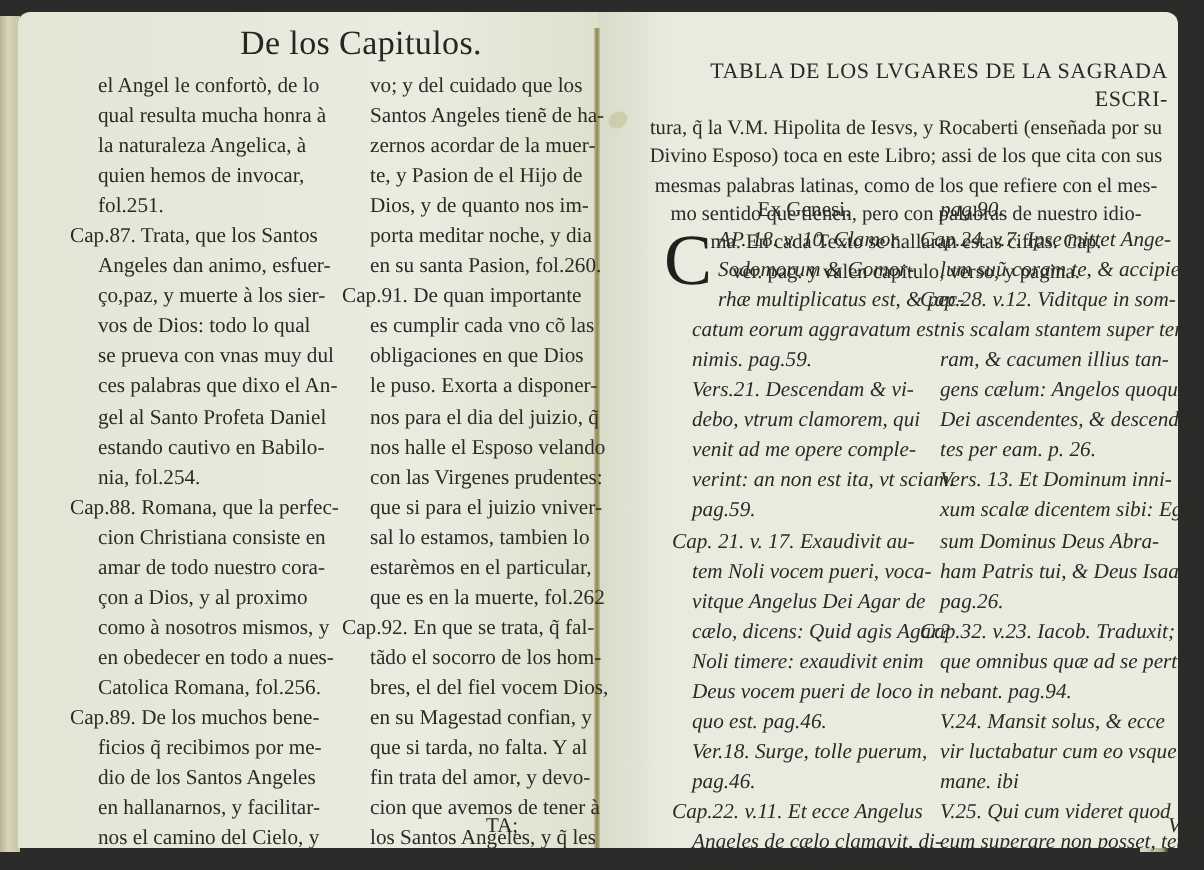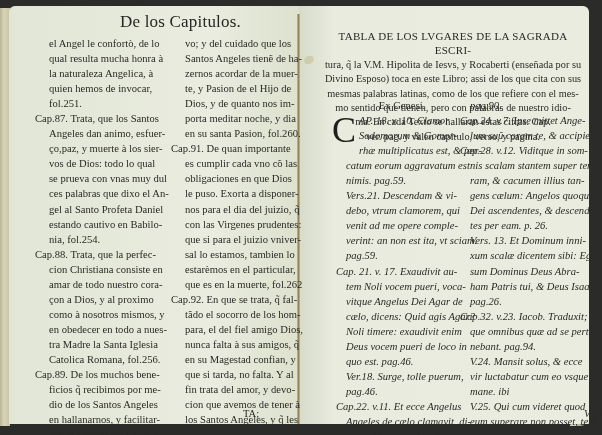--- a/index.html
+++ b/index.html
@@ -39,21 +39,21 @@
   }
   .col { position:absolute; font-size:10.6px; line-height:15.05px; }
   .col .ln { white-space:nowrap; }
   .col .ind { padding-left:14px; }
   .col-l1 { left:35px; top:36px; width:120px; }
   .col-l2 { left:171px; top:36px; width:124px; }
   .table-title {
     position:absolute; left:322px; top:29px; width:262px; text-align:center;
     font-size:10.3px; line-height:14.4px;
   }
-  .table-title .caps { letter-spacing:0.3px; font-size:11px; }
+  .table-title .caps { letter-spacing:0.3px; font-size:11px;text-align:right; }
   .col-r1 { left:336px; top:98px; width:126px; font-style:italic; }
   .col-r2 { left:460px; top:98px; width:128px; font-style:italic; }
   .col-r1 .sec { font-style:normal; text-align:center; padding-left:6px; }
   .dropcap {
     float:left; font-size:36px; line-height:32px; font-style:normal;
     margin:1px 3px 0 -4px; color:#1f1f1c;
   }
   .r .ln { white-space:nowrap; }
   .r .ind { padding-left:10px; }
   .catch { position:absolute; font-size:10.5px; }
@@ -84,56 +84,55 @@
       <div class="ln ind">fol.251.</div>
       <div class="ln">Cap.87. Trata, que los Santos</div>
       <div class="ln ind">Angeles dan animo, esfuer-</div>
       <div class="ln ind">ço,paz, y muerte à los sier-</div>
       <div class="ln ind">vos de Dios: todo lo qual</div>
       <div class="ln ind">se prueva con vnas muy dul</div>
       <div class="ln ind">ces palabras que dixo el An-</div>
       <div class="ln ind">gel al Santo Profeta Daniel</div>
       <div class="ln ind">estando cautivo en Babilo-</div>
       <div class="ln ind">nia, fol.254.</div>
-      <div class="ln">Cap.88. Trata, que la perfec-</div>
+      <div class="ln">Cap.88. Romana, que la perfec-</div>
       <div class="ln ind">cion Christiana consiste en</div>
       <div class="ln ind">amar de todo nuestro cora-</div>
       <div class="ln ind">çon a Dios, y al proximo</div>
       <div class="ln ind">como à nosotros mismos, y</div>
       <div class="ln ind">en obedecer en todo a nues-</div>
-      <div class="ln ind">tra Madre la Santa Iglesia</div>
       <div class="ln ind">Catolica Romana, fol.256.</div>
       <div class="ln">Cap.89. De los muchos bene-</div>
       <div class="ln ind">ficios q̃ recibimos por me-</div>
       <div class="ln ind">dio de los Santos Angeles</div>
       <div class="ln ind">en hallanarnos, y facilitar-</div>
       <div class="ln ind">nos el camino del Cielo, y</div>
     </div>
   <div class="col col-l2">
       <div class="ln ind">vo; y del cuidado que los</div>
       <div class="ln ind">Santos Angeles tienẽ de ha-</div>
       <div class="ln ind">zernos acordar de la muer-</div>
       <div class="ln ind">te, y Pasion de el Hijo de</div>
       <div class="ln ind">Dios, y de quanto nos im-</div>
       <div class="ln ind">porta meditar noche, y dia</div>
       <div class="ln ind">en su santa Pasion, fol.260.</div>
       <div class="ln">Cap.91. De quan importante</div>
       <div class="ln ind">es cumplir cada vno cõ las</div>
       <div class="ln ind">obligaciones en que Dios</div>
       <div class="ln ind">le puso. Exorta a disponer-</div>
       <div class="ln ind">nos para el dia del juizio, q̃</div>
+      <div class="ln ind">nos halle el Esposo velando</div>
       <div class="ln ind">con las Virgenes prudentes:</div>
       <div class="ln ind">que si para el juizio vniver-</div>
       <div class="ln ind">sal lo estamos, tambien lo</div>
       <div class="ln ind">estarèmos en el particular,</div>
       <div class="ln ind">que es en la muerte, fol.262</div>
       <div class="ln">Cap.92. En que se trata, q̃ fal-</div>
       <div class="ln ind">tãdo el socorro de los hom-</div>
-      <div class="ln ind">para, el del fiel amigo Dios,</div>
-      <div class="ln ind">nunca falta à sus amigos, q̃</div>
+      <div class="ln ind">bres, el del fiel vocem Dios,</div>
       <div class="ln ind">en su Magestad confian, y</div>
       <div class="ln ind">que si tarda, no falta. Y al</div>
       <div class="ln ind">fin trata del amor, y devo-</div>
       <div class="ln ind">cion que avemos de tener à</div>
       <div class="ln ind">los Santos Angeles, y q̃ les</div>
     </div>
 
   <div class="catch catch-l">TA;</div>
 
   <div class="table-title">

